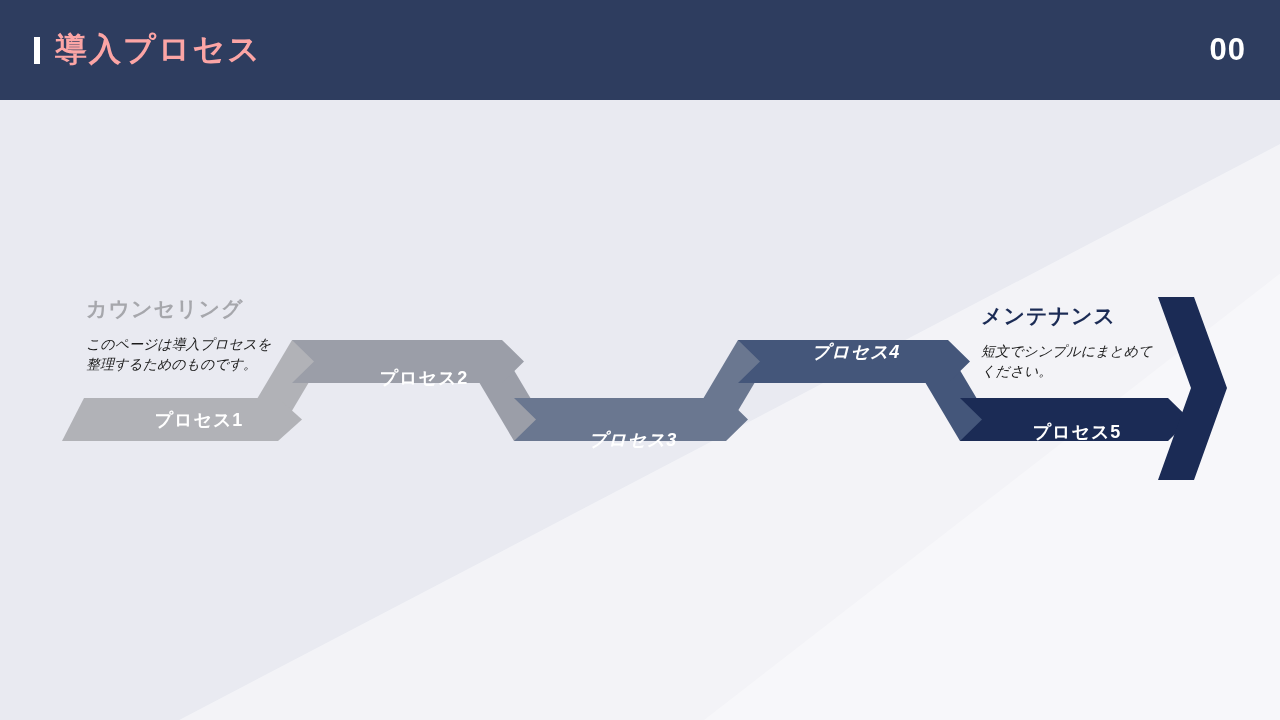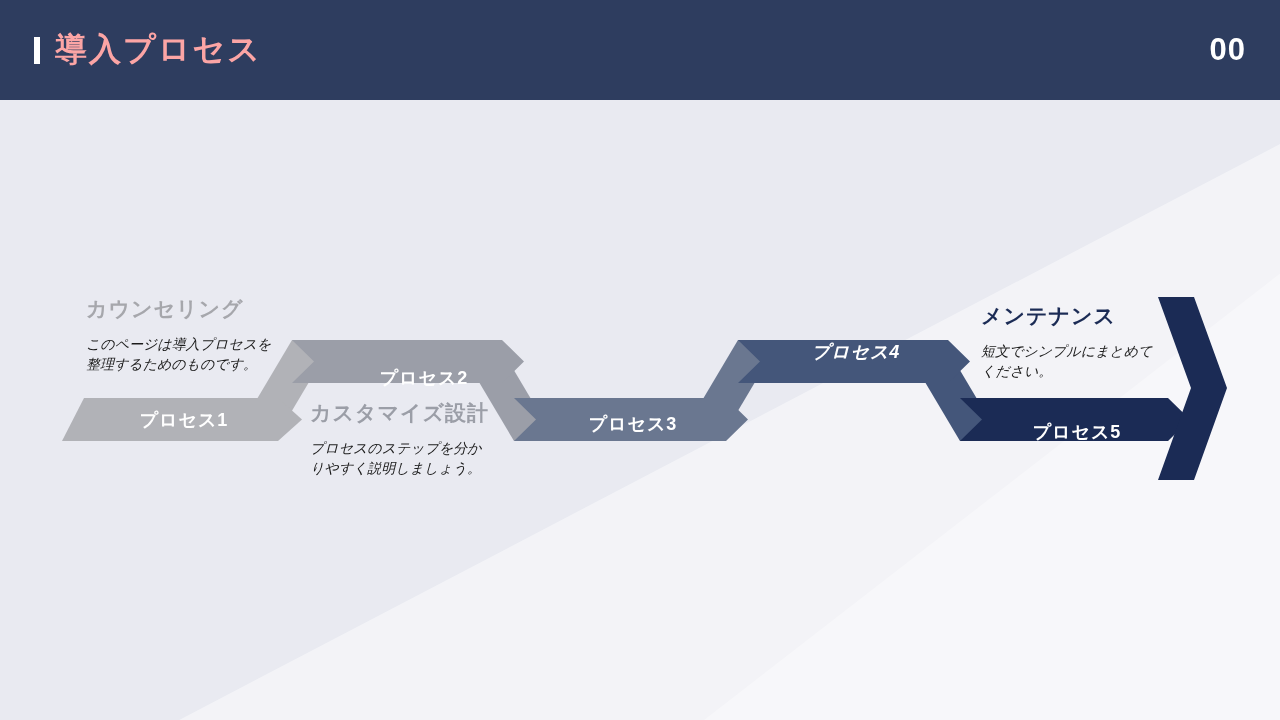--- a/index.html
+++ b/index.html
@@ -57,23 +57,23 @@
   
   .band-label {
     position: absolute;
     transform: translate(-50%, -50%);
     color: #ffffff;
     font-size: 18px;
     font-weight: bold;
     letter-spacing: 1px;
     white-space: nowrap;
   }
-  .bl1 { left: 184px; top: 420px; }
+  .bl1 { left: 199px; top: 420px; }
   .bl2 { left: 424px; top: 362px; margin-top: 16px; }
-  .bl3 { left: 633px; top: 424px; }
+  .bl3 { left: 633px; top: 440px; font-style: italic; }
   .bl4 { left: 856px; top: 352px; font-style: italic; }
   .bl5 { left: 1077px; top: 432px; }
   
   .step-text { position: absolute; }
   .step-heading {
     margin: 0 0 11px 0;
     font-size: 21px;
     font-weight: bold;
     letter-spacing: 1px;
     white-space: nowrap;
@@ -131,25 +131,20 @@
   <div class="band-label bl2">プロセス2</div>
   <div class="band-label bl3">プロセス3</div>
   <div class="band-label bl4">プロセス4</div>
   <div class="band-label bl5">プロセス5</div>
 
   <div class="step-text t1">
     <h2 class="step-heading">カウンセリング</h2>
     <p class="step-desc">このページは導入プロセスを
 整理するためのものです。</p>
   </div>
-  <div class="step-text t2">
-    <h2 class="step-heading">カスタマイズ設計</h2>
-    <p class="step-desc">プロセスのステップを分か
-りやすく説明しましょう。</p>
-  </div>
   <div class="step-text t3">
   </div>
   <div class="step-text t4">
   </div>
   <div class="step-text t5">
     <h2 class="step-heading">メンテナンス</h2>
     <p class="step-desc">短文でシンプルにまとめて
 ください。</p>
   </div>
 

